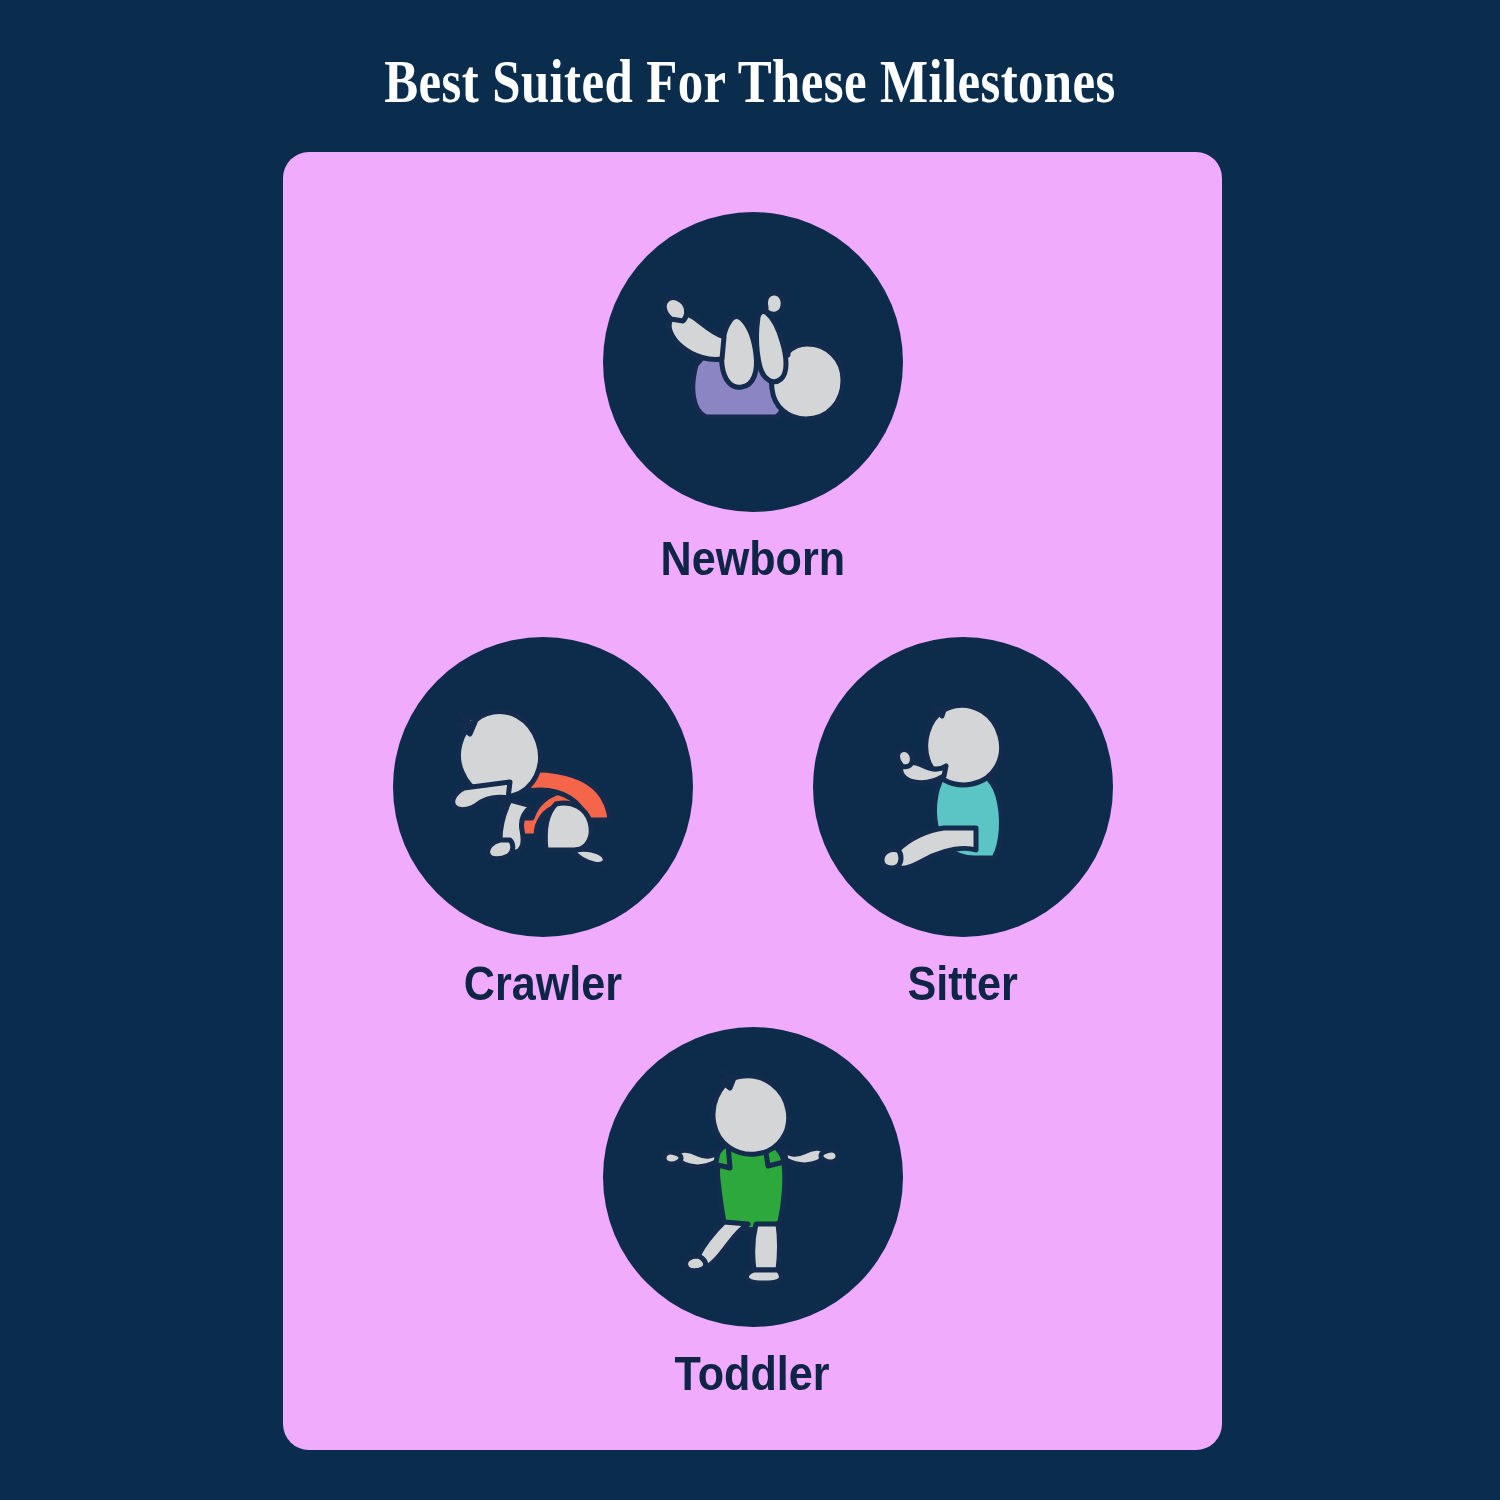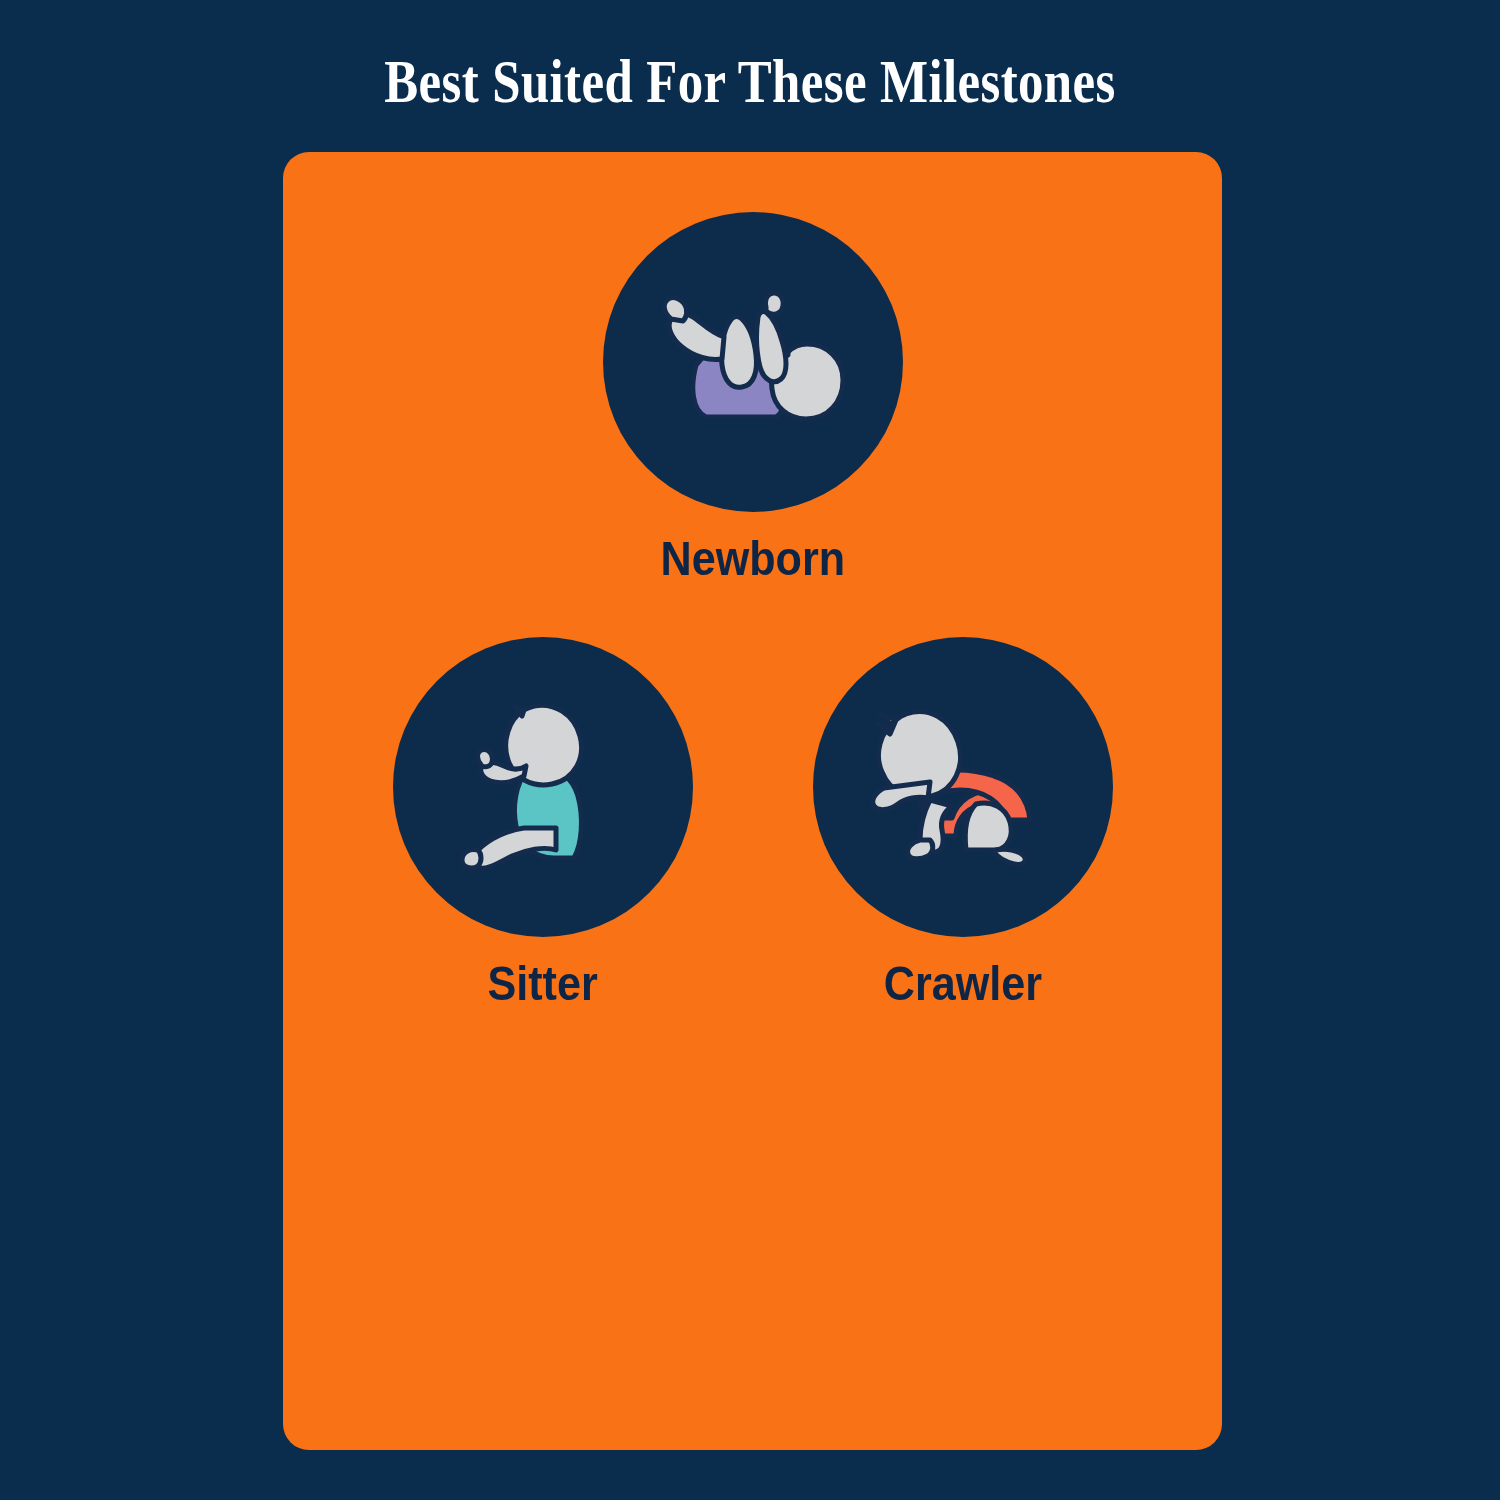--- a/index.html
+++ b/index.html
@@ -20,21 +20,21 @@
     font-size:62px;
     letter-spacing:0.5px;
     transform:scaleX(0.82);
     transform-origin:center top;
     white-space:nowrap;
   }
   #milestone-card{
     position:absolute;
     left:283px;top:152px;
     width:939px;height:1298px;
-    background:#f97316;
+    background:#f0abfc;
     border-radius:26px;
     box-sizing:border-box;
   }
   .row{
     position:absolute;
     left:0;width:939px;
     display:flex;
     justify-content:center;
   }
   .row-1{top:60px;}
@@ -105,44 +105,20 @@
 
   </div>
 
   <div class="row row-2">
 
     <div class="milestone">
       <div class="circle">
         <svg width="230" height="230" viewBox="0 0 230 230">
           <g stroke="#132b4c" stroke-width="5" stroke-linejoin="round" stroke-linecap="round">
 
-            <path d="M98 100 C88 112 84 134 88 154 C92 174 106 186 126 186 L146 186
-                     C154 172 156 146 150 124 C144 104 128 94 112 96 Z" fill="#5bc4c4"></path>
-
-            <path d="M96 38 C80 48 74 70 80 88 C86 106 104 116 124 112 C146 108 158 86 152 64
-                     C146 42 126 30 106 34 C102 35 99 36 96 38 Z M96 38 L86 34 L94 44 Z" fill="#d3d5d6"></path>
-
-            <path d="M96 104 C86 110 76 112 66 110 C56 108 50 100 54 94 C58 88 68 90 76 94
-                     C84 98 92 98 98 94 Z" fill="#d3d5d6"></path>
-            <path d="M54 94 C48 88 48 80 54 78 C60 76 66 82 64 90 C63 94 58 96 54 94 Z" fill="#d3d5d6"></path>
-
-            <path d="M96 156 C80 158 62 166 50 178 C42 186 42 194 50 196 C60 198 72 190 84 184
-                     C98 178 116 174 128 178 L128 156 Z" fill="#d3d5d6"></path>
-            <path d="M50 178 C42 176 34 180 34 188 C34 196 44 198 50 194 C54 190 54 182 50 178 Z" fill="#d3d5d6"></path>
-          </g>
-        </svg>
-      </div>
-      <div class="ml-label">Sitter</div>
-    </div>
-
-    <div class="milestone">
-      <div class="circle">
-        <svg width="230" height="230" viewBox="0 0 230 230">
-          <g stroke="#132b4c" stroke-width="5" stroke-linejoin="round" stroke-linecap="round">
-
             <path d="M78 104 C70 116 70 134 76 146 L104 146 C110 128 126 118 146 118
                      C168 118 182 132 182 148 L158 148 C156 136 144 130 130 134
                      C116 138 108 150 108 164 L86 164 L76 146 Z" fill="#f4654a"></path>
             <path d="M78 104 C96 96 122 96 146 104 C166 110 180 126 182 148 L158 148
                      C154 130 136 118 112 118 C98 118 86 122 78 128 Z" fill="#f4654a"></path>
 
             <path d="M48 48 C32 60 26 82 34 100 C42 120 62 130 84 124 C106 118 118 94 110 70
                      C102 46 80 34 58 42 C54 43 51 45 48 48 Z M48 48 L32 42 L44 54 L30 52 L42 62 Z" fill="#d3d5d6"></path>
 
             <path d="M36 116 C28 120 22 128 26 134 C30 140 42 138 50 132 C58 126 70 124 80 126 L82 110 Z" fill="#d3d5d6"></path>
@@ -153,16 +129,78 @@
 
             <path d="M128 132 C144 128 158 136 162 150 C166 164 160 176 148 178 L118 178
                      C116 160 118 142 128 132 Z" fill="#d3d5d6"></path>
             <path d="M148 178 C158 176 170 178 176 184 C180 190 174 194 166 192 C158 190 150 186 146 180 Z" fill="#d3d5d6"></path>
           </g>
         </svg>
       </div>
       <div class="ml-label">Crawler</div>
     </div>
 
+    <div class="milestone">
+      <div class="circle">
+        <svg width="230" height="230" viewBox="0 0 230 230">
+          <g stroke="#132b4c" stroke-width="5" stroke-linejoin="round" stroke-linecap="round">
+
+            <path d="M98 100 C88 112 84 134 88 154 C92 174 106 186 126 186 L146 186
+                     C154 172 156 146 150 124 C144 104 128 94 112 96 Z" fill="#5bc4c4"></path>
+
+            <path d="M96 38 C80 48 74 70 80 88 C86 106 104 116 124 112 C146 108 158 86 152 64
+                     C146 42 126 30 106 34 C102 35 99 36 96 38 Z M96 38 L86 34 L94 44 Z" fill="#d3d5d6"></path>
+
+            <path d="M96 104 C86 110 76 112 66 110 C56 108 50 100 54 94 C58 88 68 90 76 94
+                     C84 98 92 98 98 94 Z" fill="#d3d5d6"></path>
+            <path d="M54 94 C48 88 48 80 54 78 C60 76 66 82 64 90 C63 94 58 96 54 94 Z" fill="#d3d5d6"></path>
+
+            <path d="M96 156 C80 158 62 166 50 178 C42 186 42 194 50 196 C60 198 72 190 84 184
+                     C98 178 116 174 128 178 L128 156 Z" fill="#d3d5d6"></path>
+            <path d="M50 178 C42 176 34 180 34 188 C34 196 44 198 50 194 C54 190 54 182 50 178 Z" fill="#d3d5d6"></path>
+          </g>
+        </svg>
+      </div>
+      <div class="ml-label">Sitter</div>
+    </div>
+
   </div>
 
+  <div class="row row-3">
+
+    <div class="milestone">
+      <div class="circle">
+        <svg width="230" height="230" viewBox="0 0 230 230">
+          <g stroke="#132b4c" stroke-width="5" stroke-linejoin="round" stroke-linecap="round">
+
+            <path d="M92 78 C82 86 78 102 80 118 C82 136 84 150 86 160
+                     C100 170 128 170 142 160 C146 142 148 118 146 102
+                     C144 86 134 76 120 74 C110 73 100 74 92 78 Z" fill="#2ca83c"></path>
+
+            <path d="M90 82 C82 86 76 94 76 102 L92 106 Z" fill="#2ca83c"></path>
+            <path d="M126 78 C136 82 144 90 146 100 L130 104 Z" fill="#2ca83c"></path>
+
+            <path d="M96 16 C80 24 72 44 76 62 C80 82 98 94 118 92 C140 90 154 70 150 48
+                     C146 26 126 12 106 14 C102 14 99 15 96 16 Z M96 16 L84 10 L94 20 L82 18 L92 26 Z" fill="#d3d5d6"></path>
+
+            <path d="M78 100 C70 104 60 106 52 104 C44 102 38 98 40 92 C42 86 52 88 60 92
+                     C68 96 76 94 80 90 Z" fill="#d3d5d6"></path>
+            <path d="M40 92 C32 88 26 90 26 96 C26 102 34 104 40 100 C44 98 44 94 40 92 Z" fill="#d3d5d6"></path>
+
+            <path d="M148 98 C156 102 166 104 174 102 C182 100 188 96 186 90 C184 84 174 86 166 90
+                     C158 94 150 92 146 88 Z" fill="#d3d5d6"></path>
+            <path d="M186 90 C194 86 200 88 200 94 C200 100 192 102 186 98 C182 96 182 92 186 90 Z" fill="#d3d5d6"></path>
+
+            <path d="M86 160 C76 170 66 182 60 194 C56 202 62 208 70 204 C78 200 84 190 92 180
+                     C98 172 104 166 110 162 Z" fill="#d3d5d6"></path>
+            <path d="M60 194 C52 194 46 198 48 204 C50 210 60 210 66 206 C70 202 66 196 60 194 Z" fill="#d3d5d6"></path>
+
+            <path d="M118 162 C114 178 114 194 116 208 L140 208 C142 192 142 176 140 162 Z" fill="#d3d5d6"></path>
+            <path d="M116 208 C110 210 106 214 110 218 C114 222 138 222 142 218 C146 214 142 210 140 208 Z" fill="#d3d5d6"></path>
+          </g>
+        </svg>
+      </div>
+      <div class="ml-label">Toddler</div>
+    </div>
+
+  </div>
 
 </div>
 
 </body></html>

